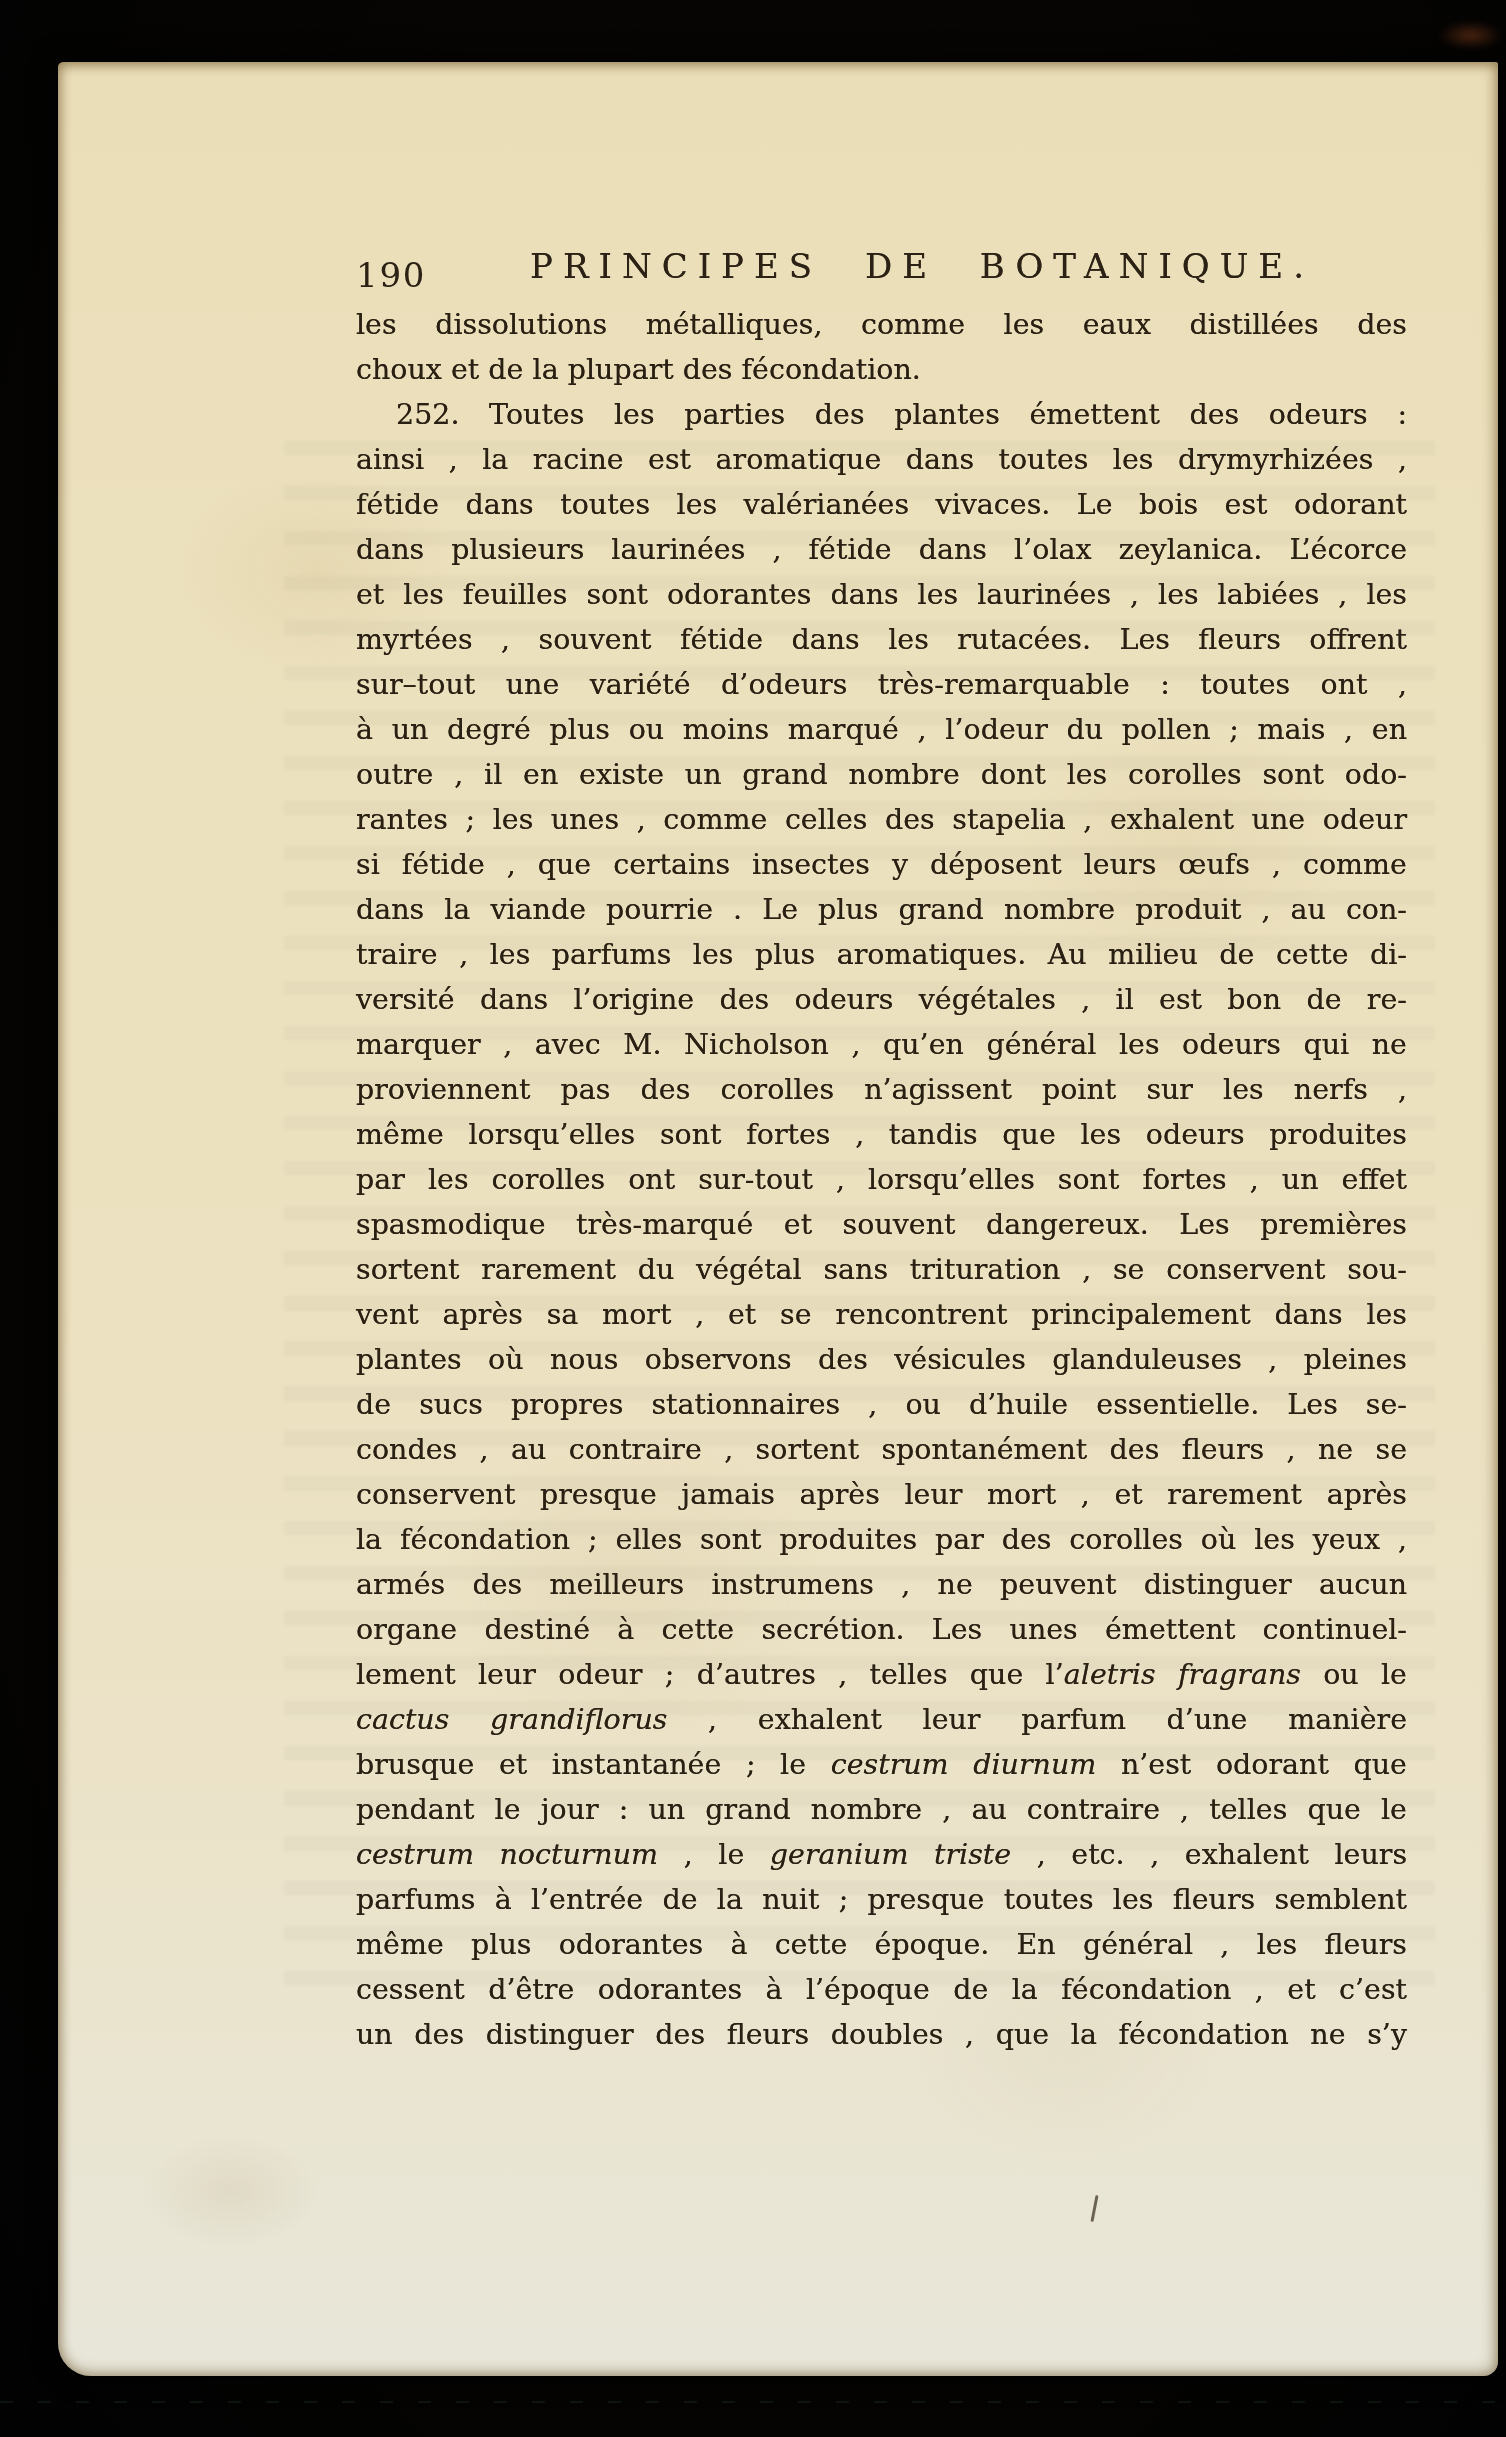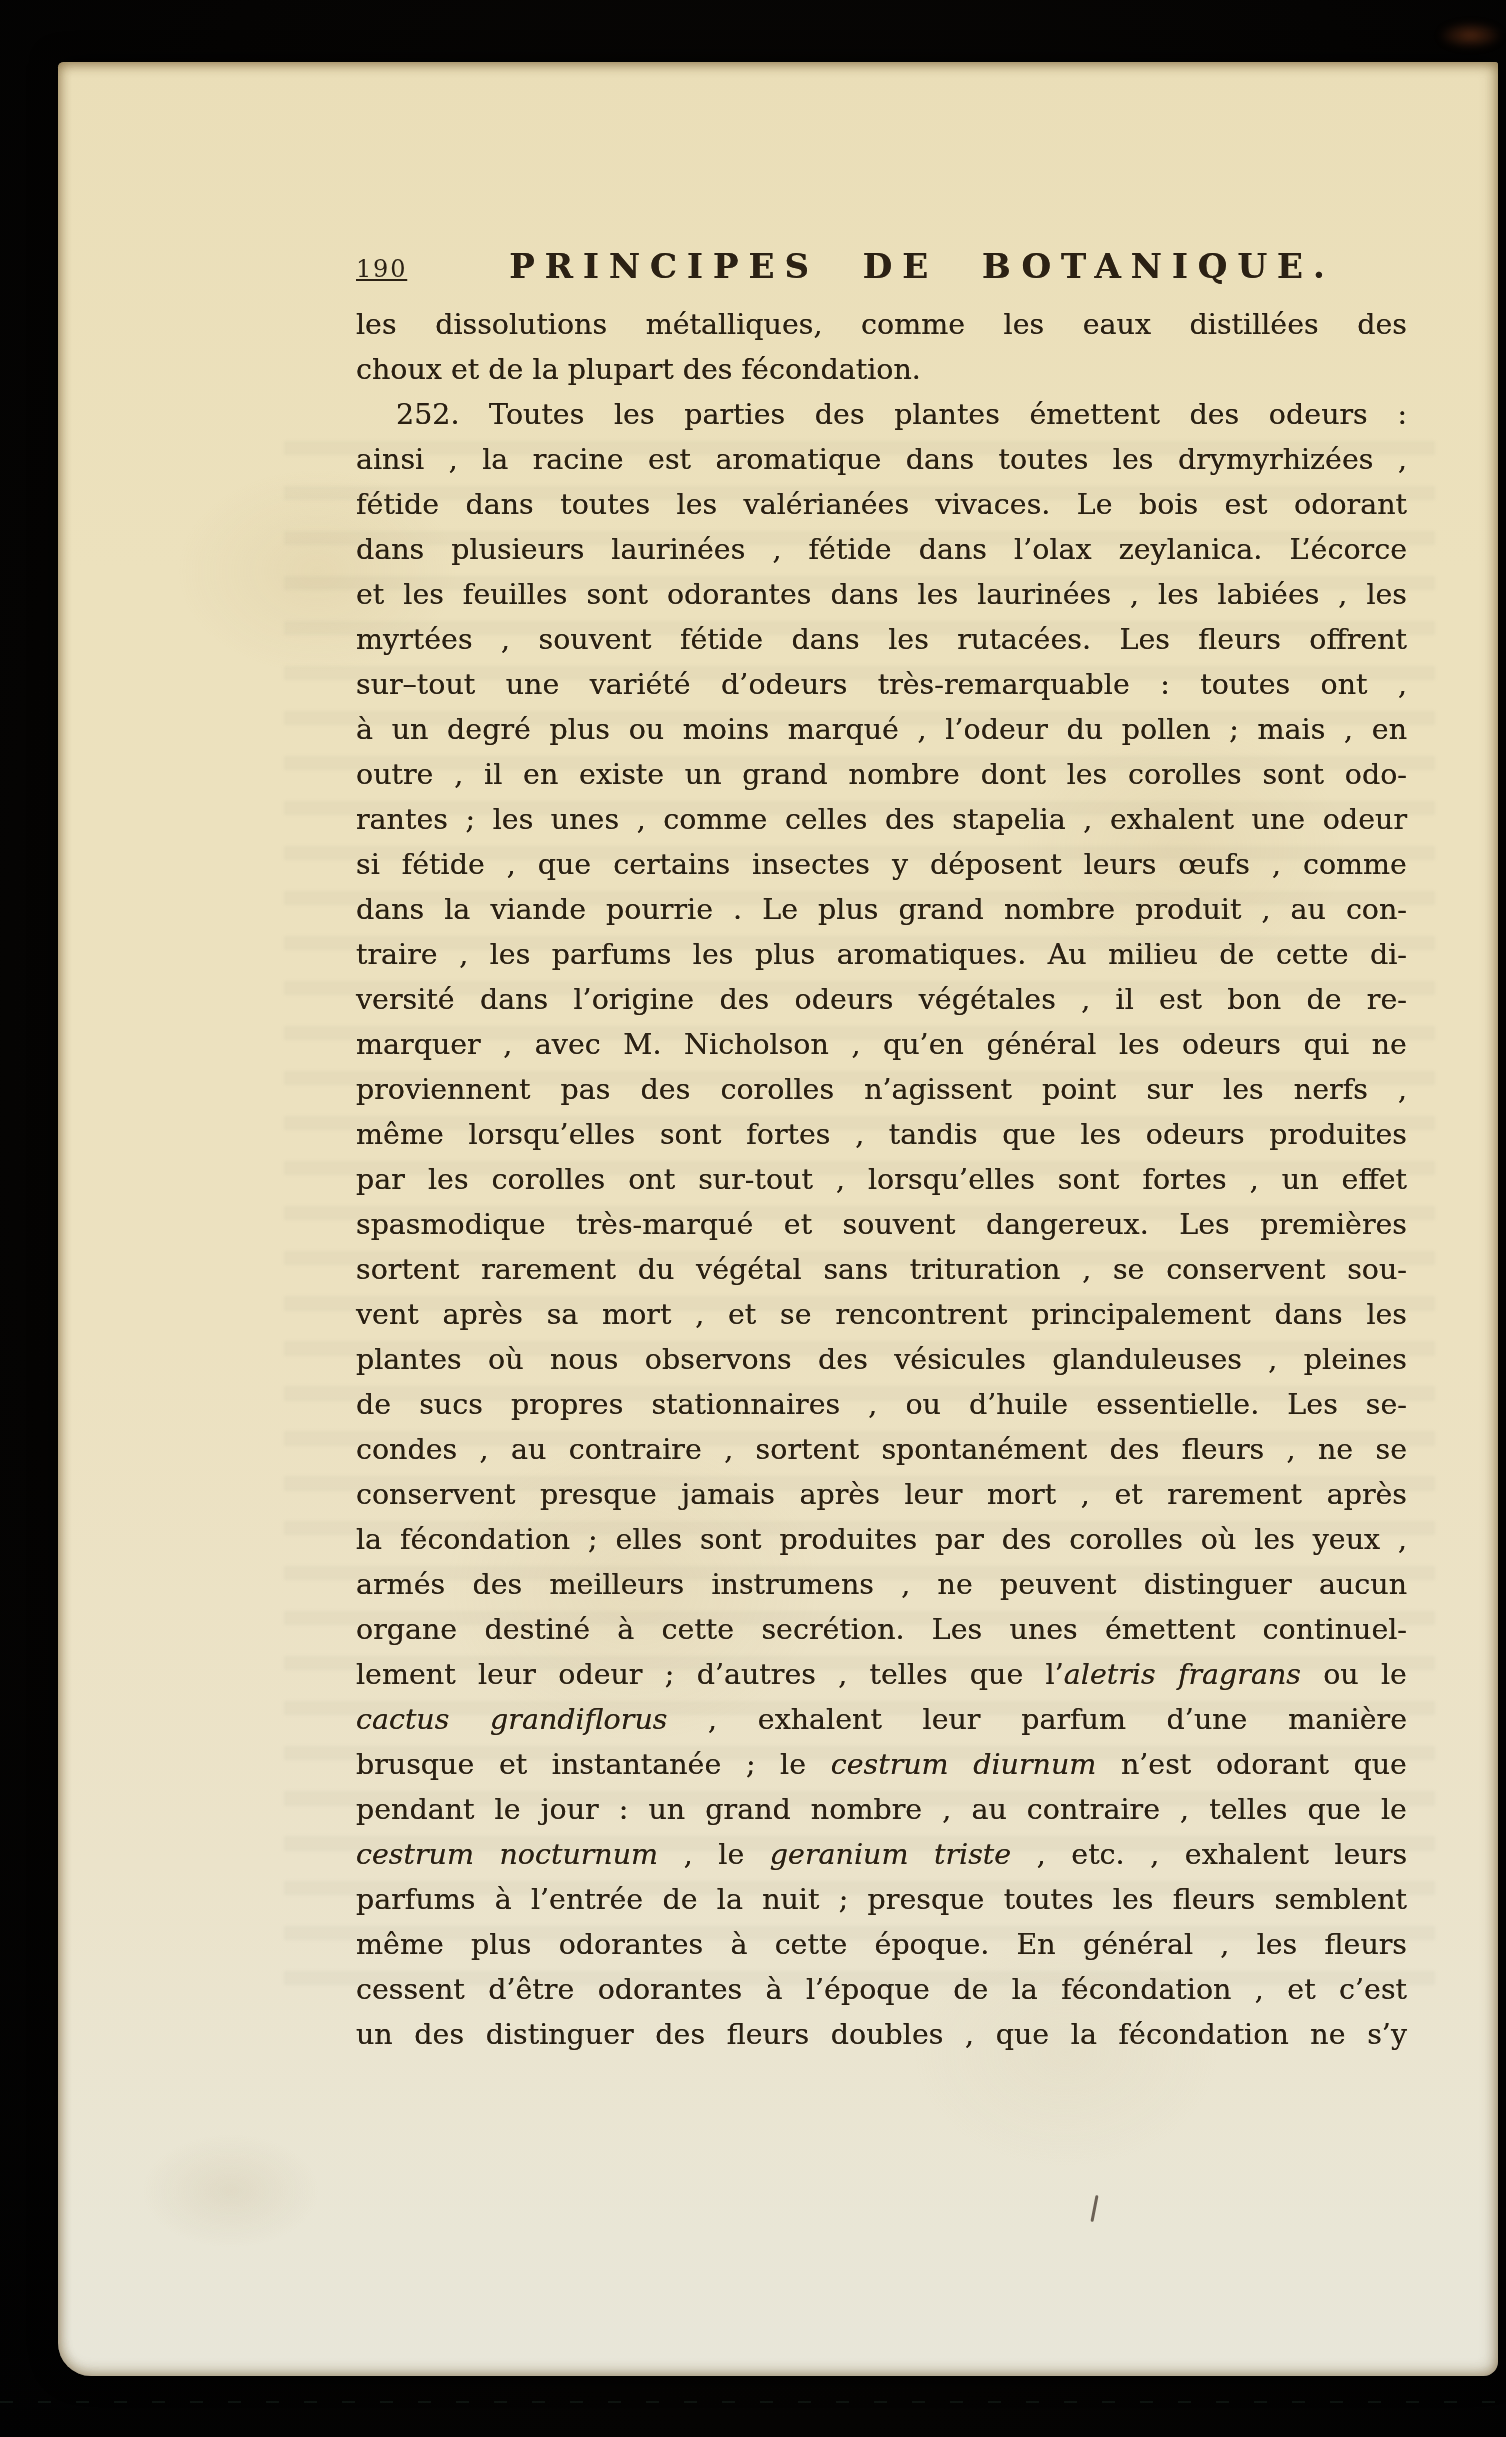--- a/index.html
+++ b/index.html
@@ -48,34 +48,32 @@
     pointer-events: none;
   }
   .header-row {
     position: absolute;
     left: 298px; top: 184px;
     width: 1051px; height: 51px;
     color: #2b2114;
   }
   .page-number {
     position: absolute; left: 0px; top: 9px;
-    font-size: 24px; letter-spacing: 1.8px;
+    font-size: 34px; letter-spacing: 1.8px;
     font-variant-numeric: oldstyle-nums;
-    text-decoration: underline;
   }
   .running-title {
     position: absolute; left: 81px; right: 0;
     text-align: center;
     font-size: 34px;
     letter-spacing: 10px;
     word-spacing: 22px;
     white-space: nowrap;
     color: #2b2114;
     text-shadow: 0 0 0.5px rgba(43,33,20,0.75);
-    font-weight: bold;
   }
   .text-block {
     position: absolute;
     left: 298px; top: 240px;
     width: 1051px;
     font-size: 28.5px;
     line-height: 45px;
     color: #291f12;
     text-shadow: 0 0 0.5px rgba(41,31,18,0.8);
   }

